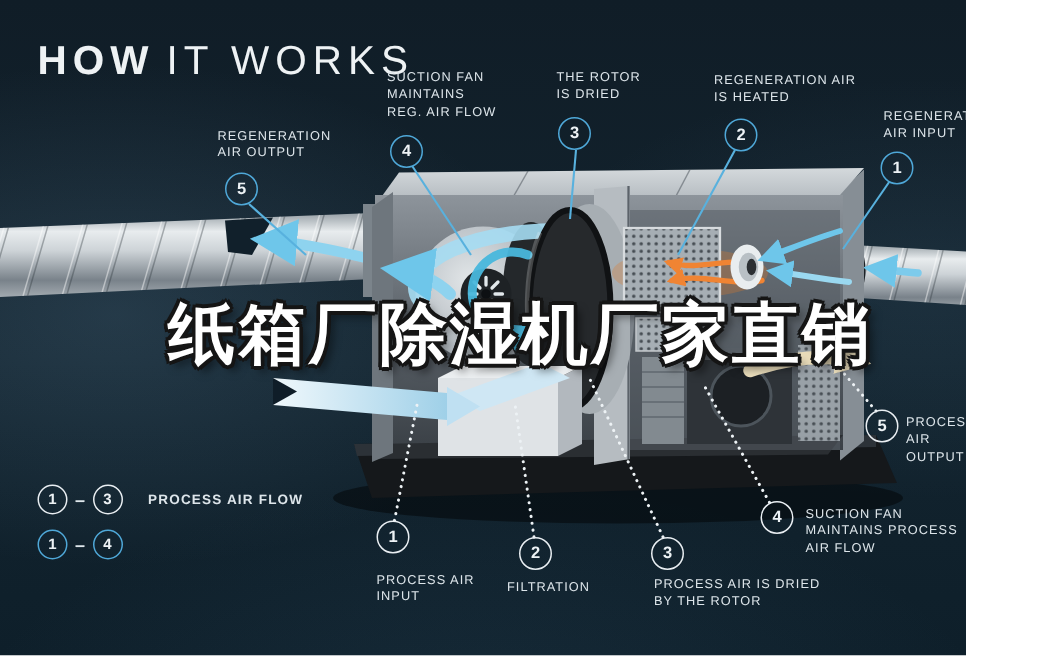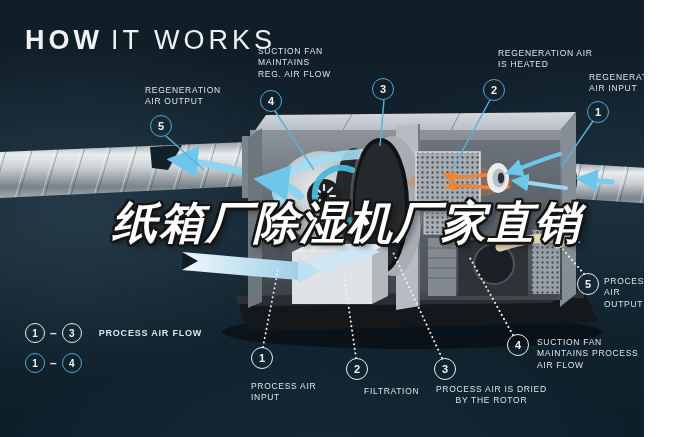--- a/index.html
+++ b/index.html
@@ -43,21 +43,21 @@
     width:20px; height:20px; border-radius:50%; border:1.5px solid #e9eef2; flex:0 0 auto;
     display:flex; align-items:center; justify-content:center; color:#edf2f5; font-size:10px; font-weight:700;
   }
   .lg-circle.blue { border-color:var(--accent,#4fa8d8); }
   .lg-dash { color:#dfe7ec; font-size:12px; margin:0 5px; font-weight:700; }
   .lg-label { color:#dde5ea; font-size:9px; font-weight:700; letter-spacing:.8px; margin-left:17px; }
 
   
   .watermark {
     position:absolute; left:112px; top:193px; width:500px;
-    font-size:45px; font-weight:900; font-style:italic; letter-spacing:2px;
+    font-size:45px; font-weight:900; letter-spacing:2px;
     color:#ffffff; white-space:nowrap; z-index:30;
     text-shadow:
       2.5px 0 0 #151515, -2.5px 0 0 #151515, 0 2.5px 0 #151515, 0 -2.5px 0 #151515,
       2px 2px 0 #151515, -2px 2px 0 #151515, 2px -2px 0 #151515, -2px -2px 0 #151515,
       4px 4px 6px rgba(0,0,0,.5);
   }
 </style>
 </head>
 <body>
 
@@ -272,39 +272,41 @@
 
   <div class="co-label" style="left:145px; top:85px;">REGENERATION
 AIR OUTPUT</div>
   <div class="num-circle" style="left:150px; top:115px;">5</div>
 
   <div class="co-label" style="left:258px; top:46px;">SUCTION FAN
 MAINTAINS
 REG. AIR FLOW</div>
   <div class="num-circle" style="left:260px; top:90px;">4</div>
 
+  <div class="co-label" style="left:371px; top:46px;">THE ROTOR
+IS DRIED</div>
   <div class="num-circle" style="left:372px; top:78px;">3</div>
 
-  <div class="co-label" style="left:498px; top:48px;">REGENERATION AIR
+  <div class="co-label" style="left:476px; top:48px;">REGENERATION AIR
 IS HEATED</div>
   <div class="num-circle" style="left:483px; top:79px;">2</div>
 
   <div class="co-label" style="left:589px; top:72px;">REGENERATION
 AIR INPUT</div>
   <div class="num-circle" style="left:587px; top:101px;">1</div>
 
   <div class="num-circle white" style="left:251px; top:347px;">1</div>
   <div class="co-label" style="left:251px; top:381px;">PROCESS AIR
 INPUT</div>
 
   <div class="num-circle white" style="left:346px; top:358px;">2</div>
-  <div class="co-label" style="left:364px; top:386px;">FILTRATION</div>
+  <div class="co-label" style="left:338px; top:386px;">FILTRATION</div>
 
   <div class="num-circle white" style="left:434px; top:358px;">3</div>
-  <div class="co-label" style="left:436px; top:384px;text-align:center;">PROCESS AIR IS DRIED
+  <div class="co-label" style="left:436px; top:384px;">PROCESS AIR IS DRIED
 BY THE ROTOR</div>
 
   <div class="num-circle white" style="left:507px; top:334px;">4</div>
   <div class="co-label" style="left:537px; top:337px;">SUCTION FAN
 MAINTAINS PROCESS
 AIR FLOW</div>
 
   <div class="num-circle white" style="left:577px; top:273px;">5</div>
   <div class="co-label" style="left:604px; top:276px;">PROCESS AIR
 OUTPUT</div>

